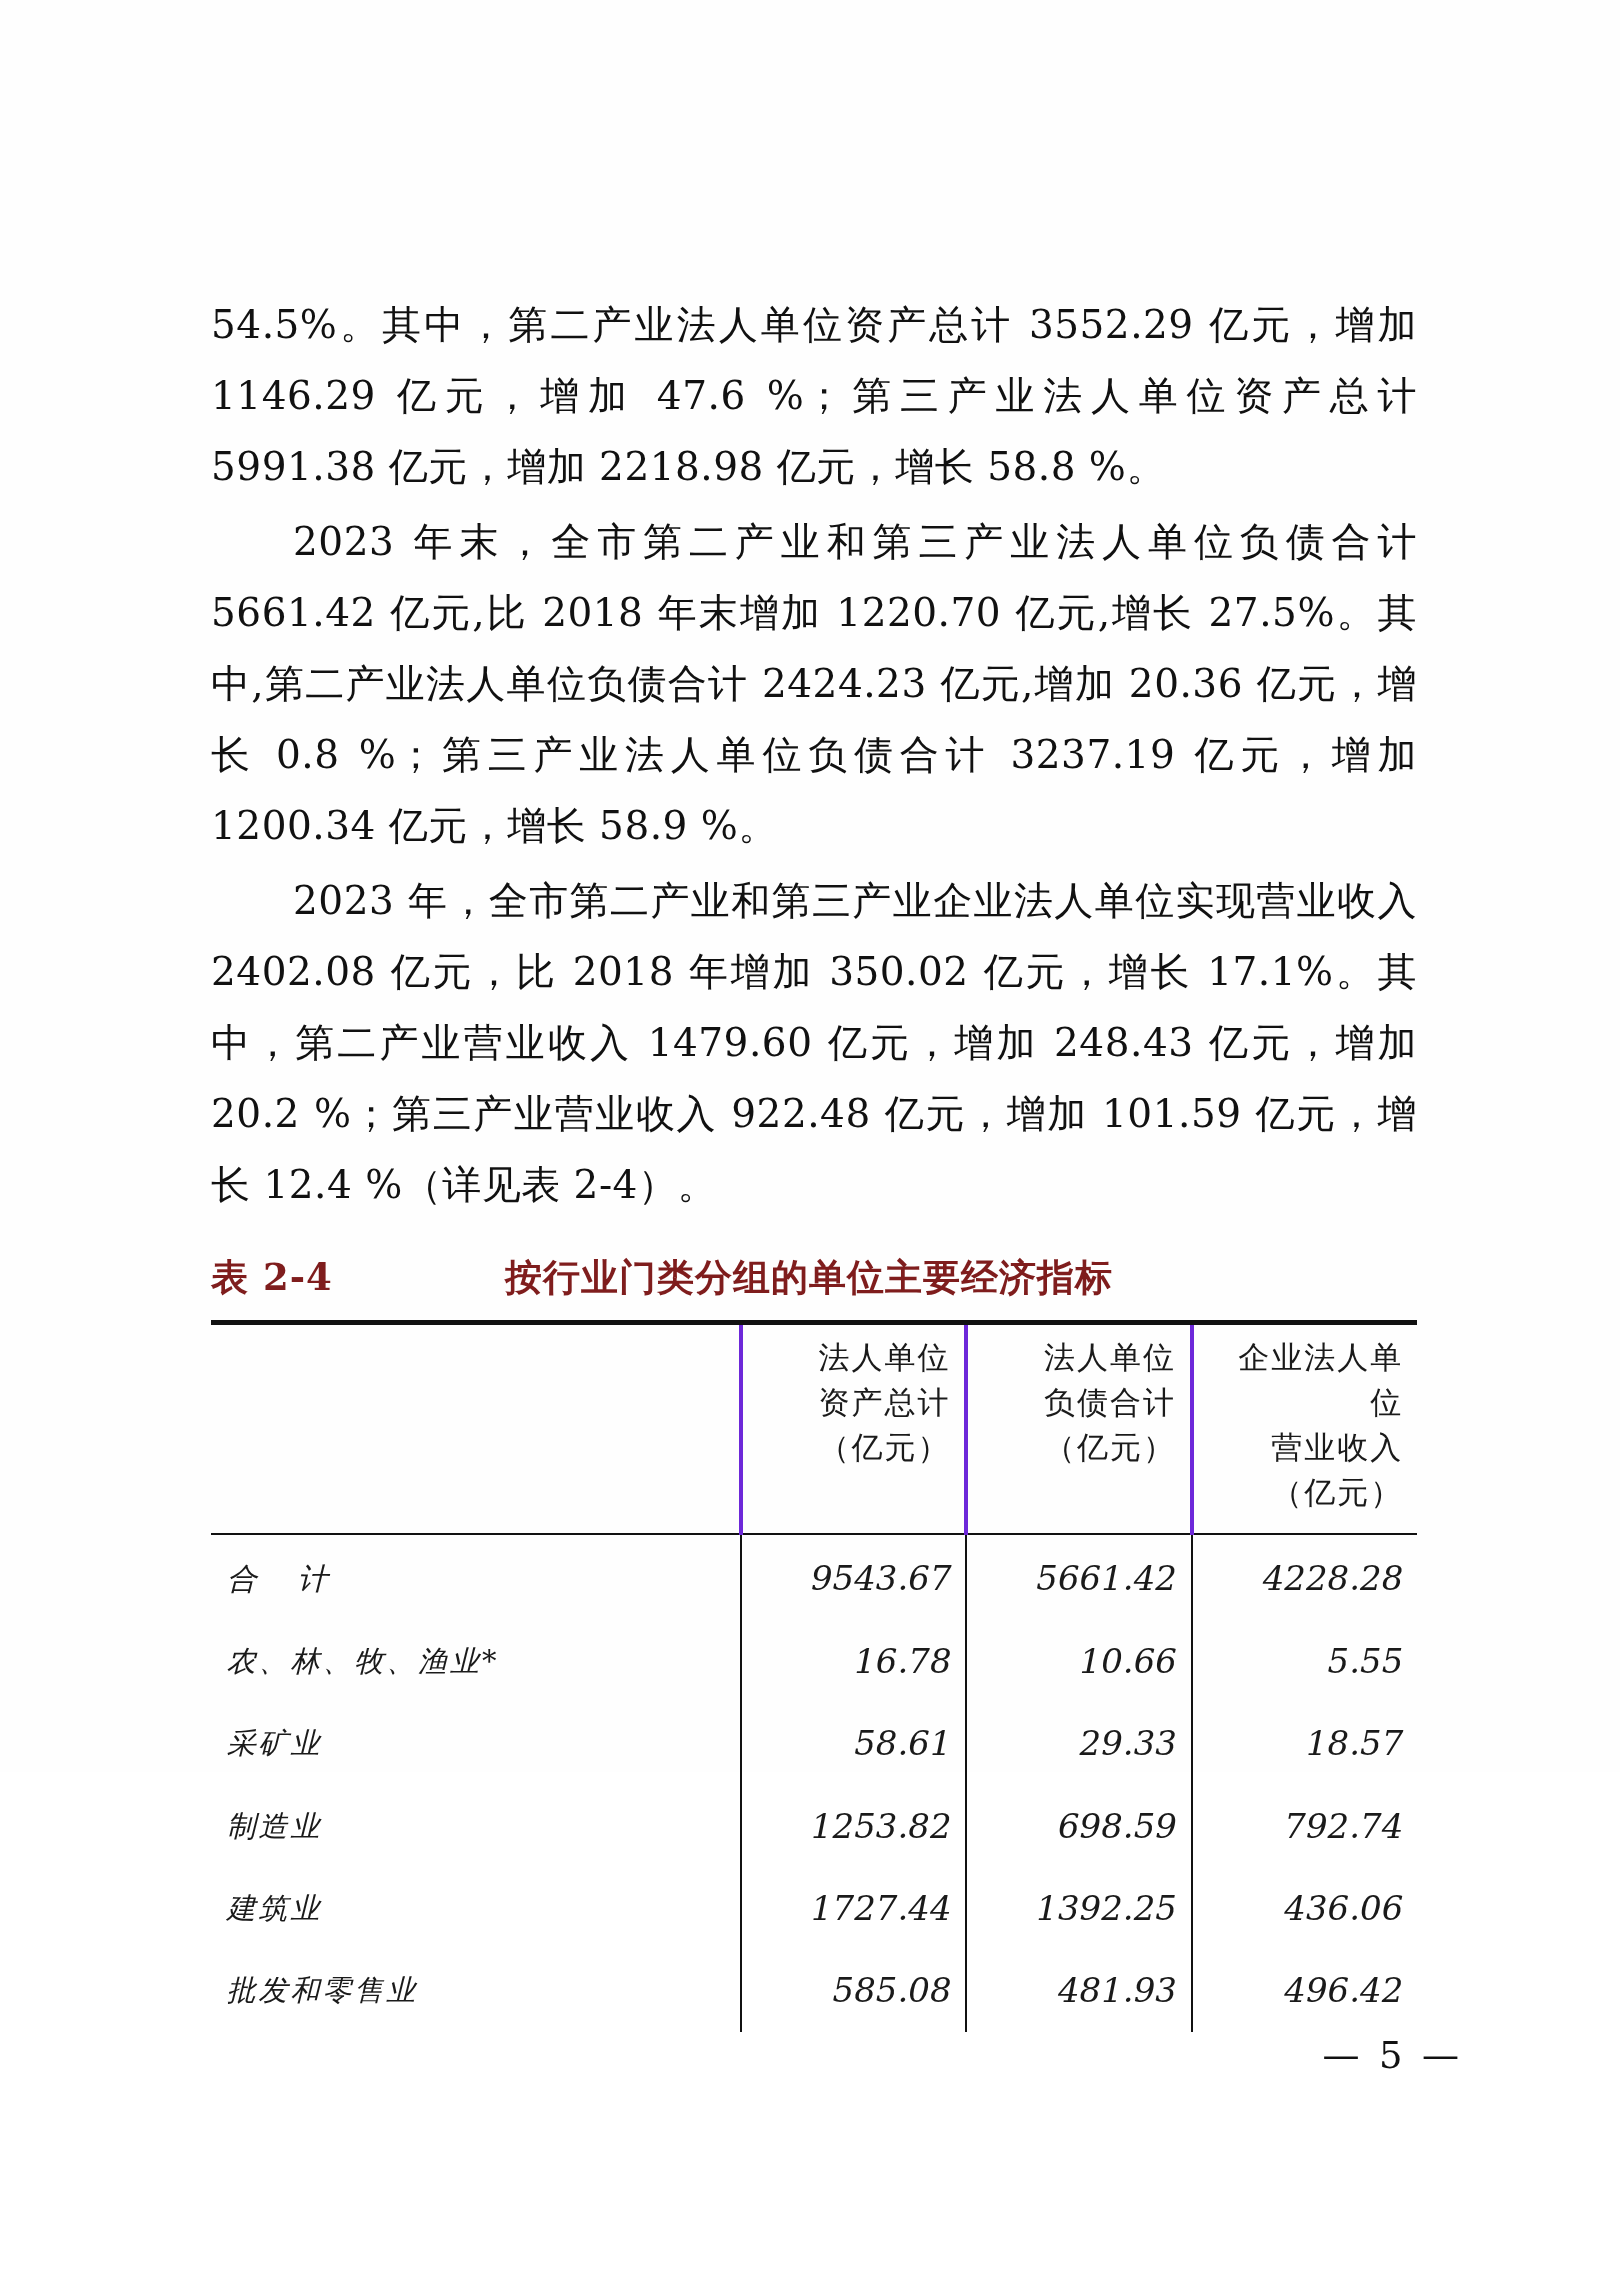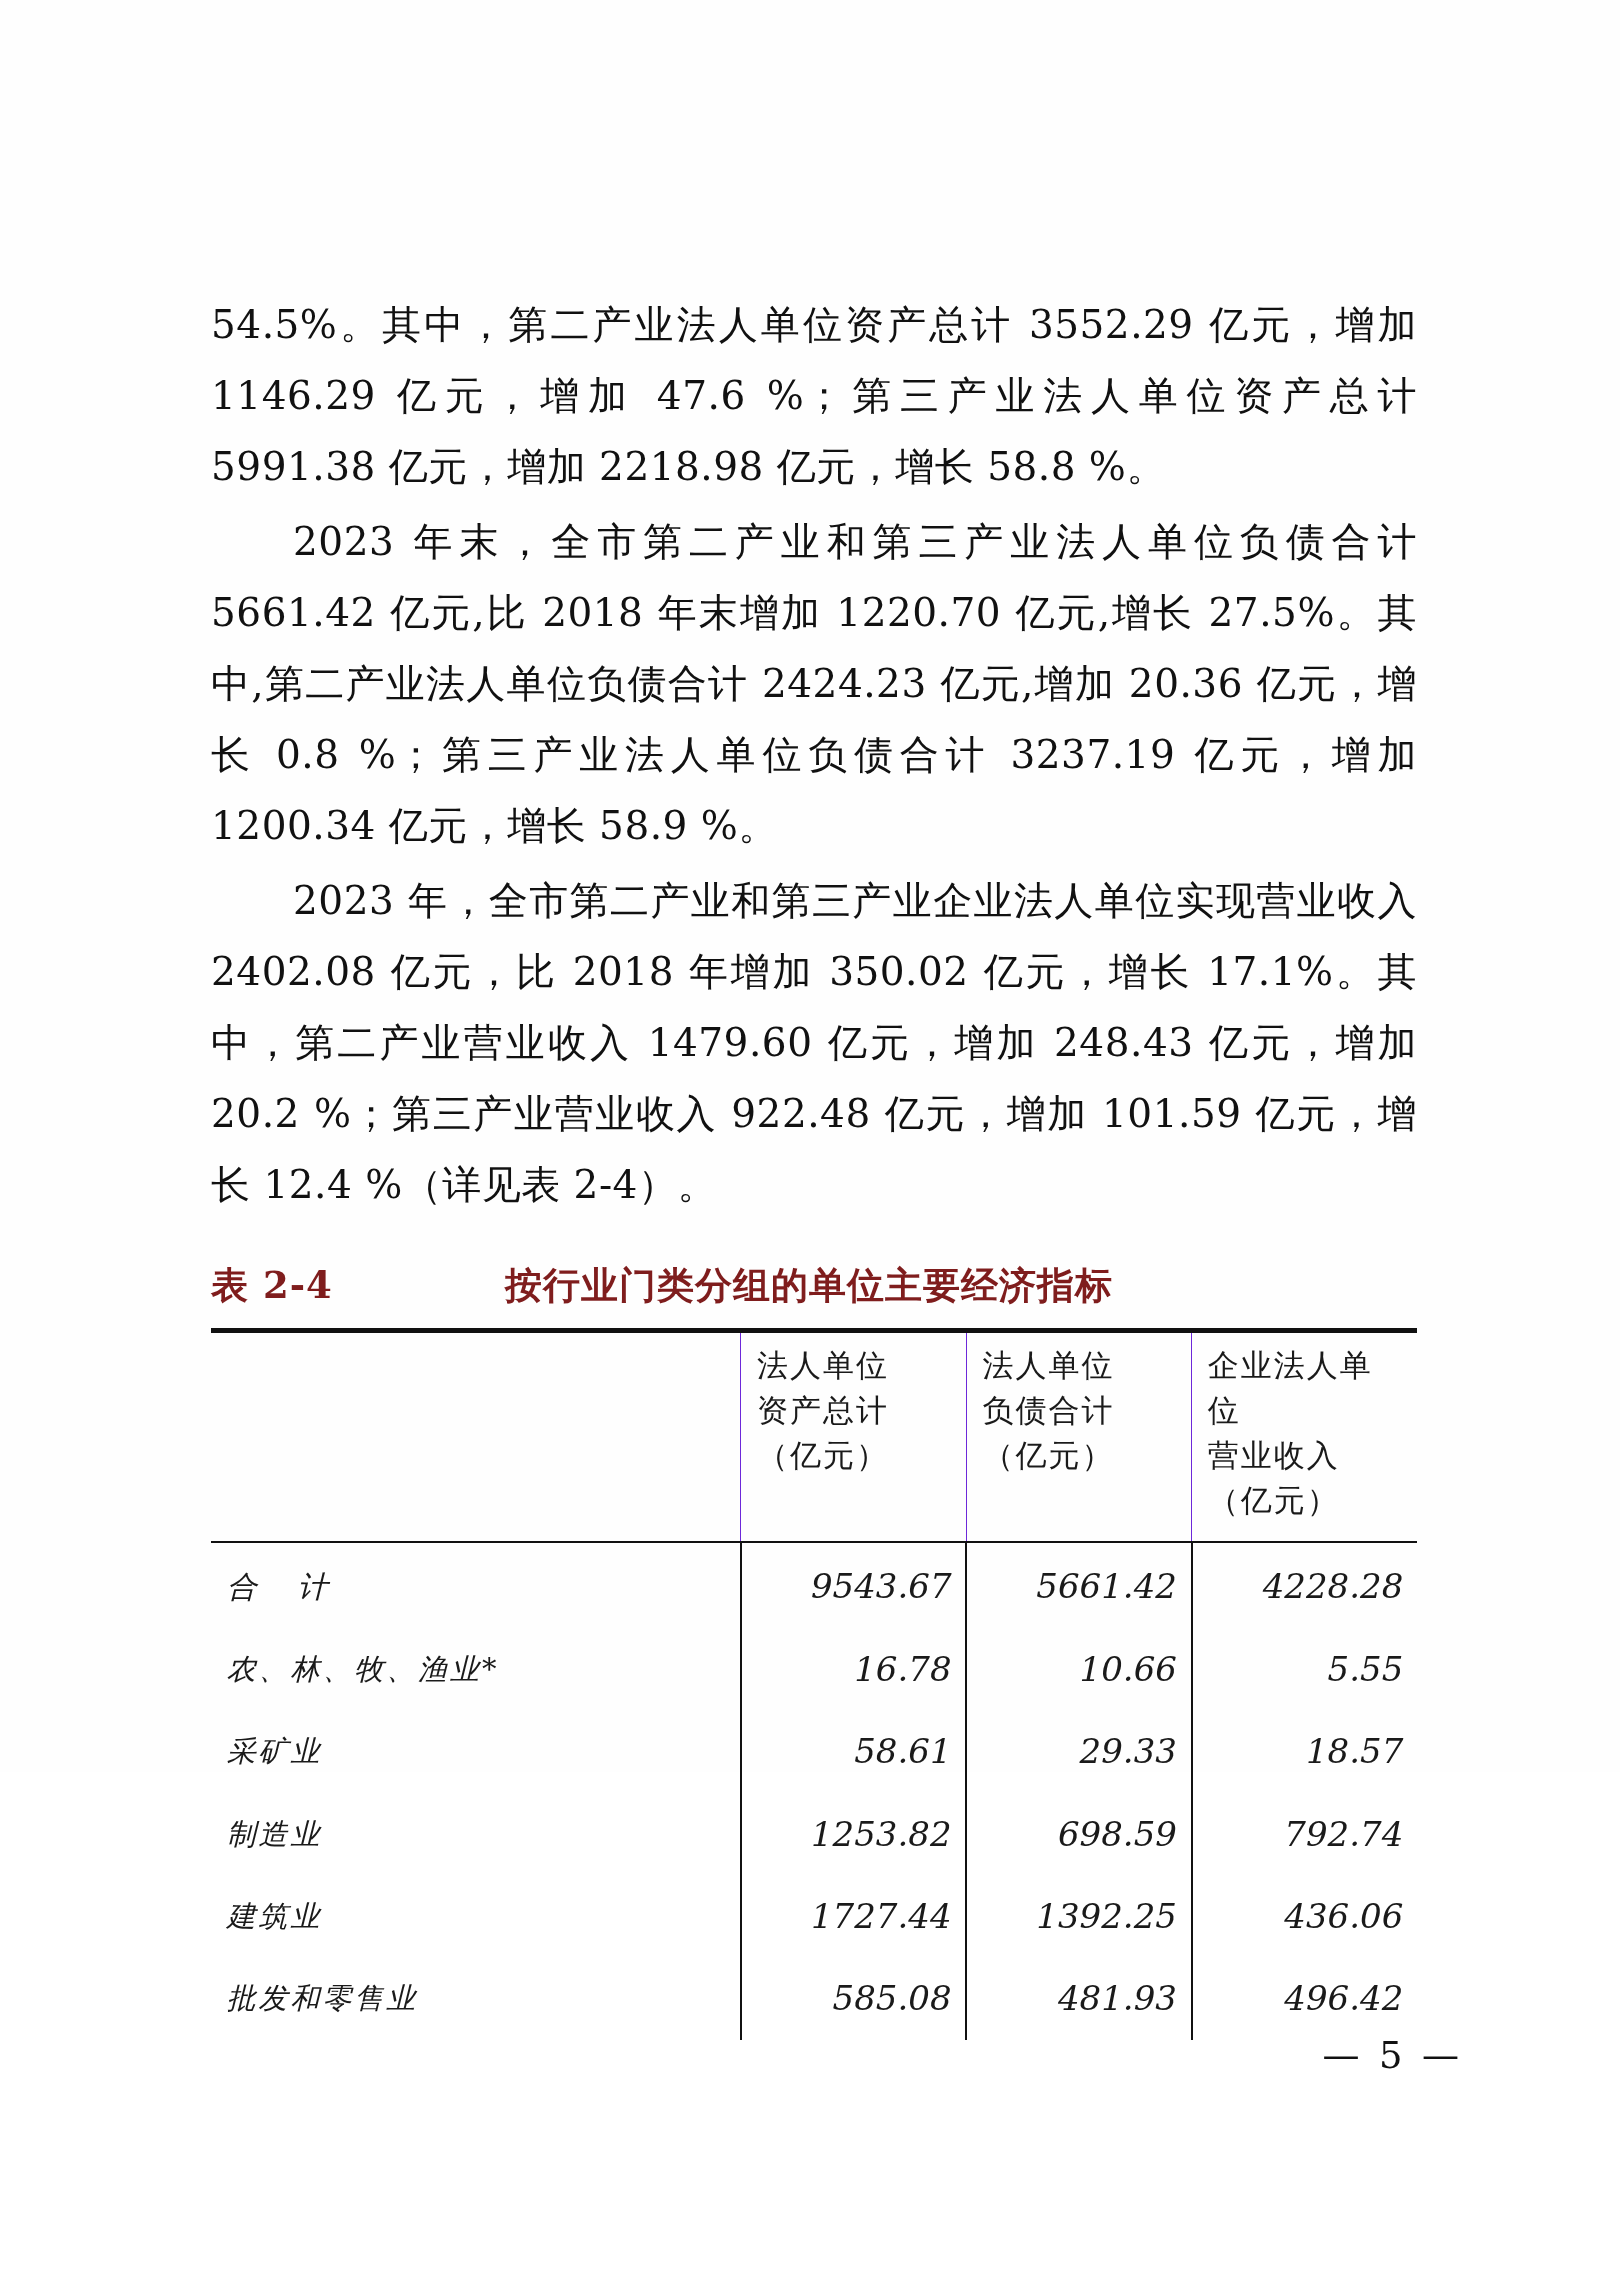--- a/index.html
+++ b/index.html
@@ -55,21 +55,20 @@
     font-size: 37px;
     letter-spacing: 1px;
     color: #7f1d1d;
   }
   .table-title-row .tbl-num {
     width: 294px;
     flex: 0 0 294px;
   }
   .table-title-row .tbl-name {
     flex: 1 1 auto;
-    margin-top: 8px;
   }
 
   
   .tbl {
     width: 1206px;
     border-collapse: collapse;
     font-size: 30px;
     color: #1a1a1a;
     table-layout: fixed;
   }
@@ -83,21 +82,22 @@
     padding: 9.8px 13.7px 17.6px 15.7px;
     line-height: 45px;
     font-size: 31px;
     letter-spacing: 2px;
   }
   .tbl thead tr.hdr th {
     border-top: 5.9px solid #111111;
     border-bottom: 2px solid #111111;
   }
   .tbl thead th.colhead {
-    border-left: 1px solid #6d28d9;
+    border-left: 4px solid #6d28d9;
+    text-align: right;
   }
   .tbl thead th.blank {
     border-top: 5.9px solid #111111;
   }
 
   .tbl tbody td {
     padding: 12.7px 13.7px 12.7px 15.7px;
     line-height: 39px;
     vertical-align: middle;
     height: 57px;

